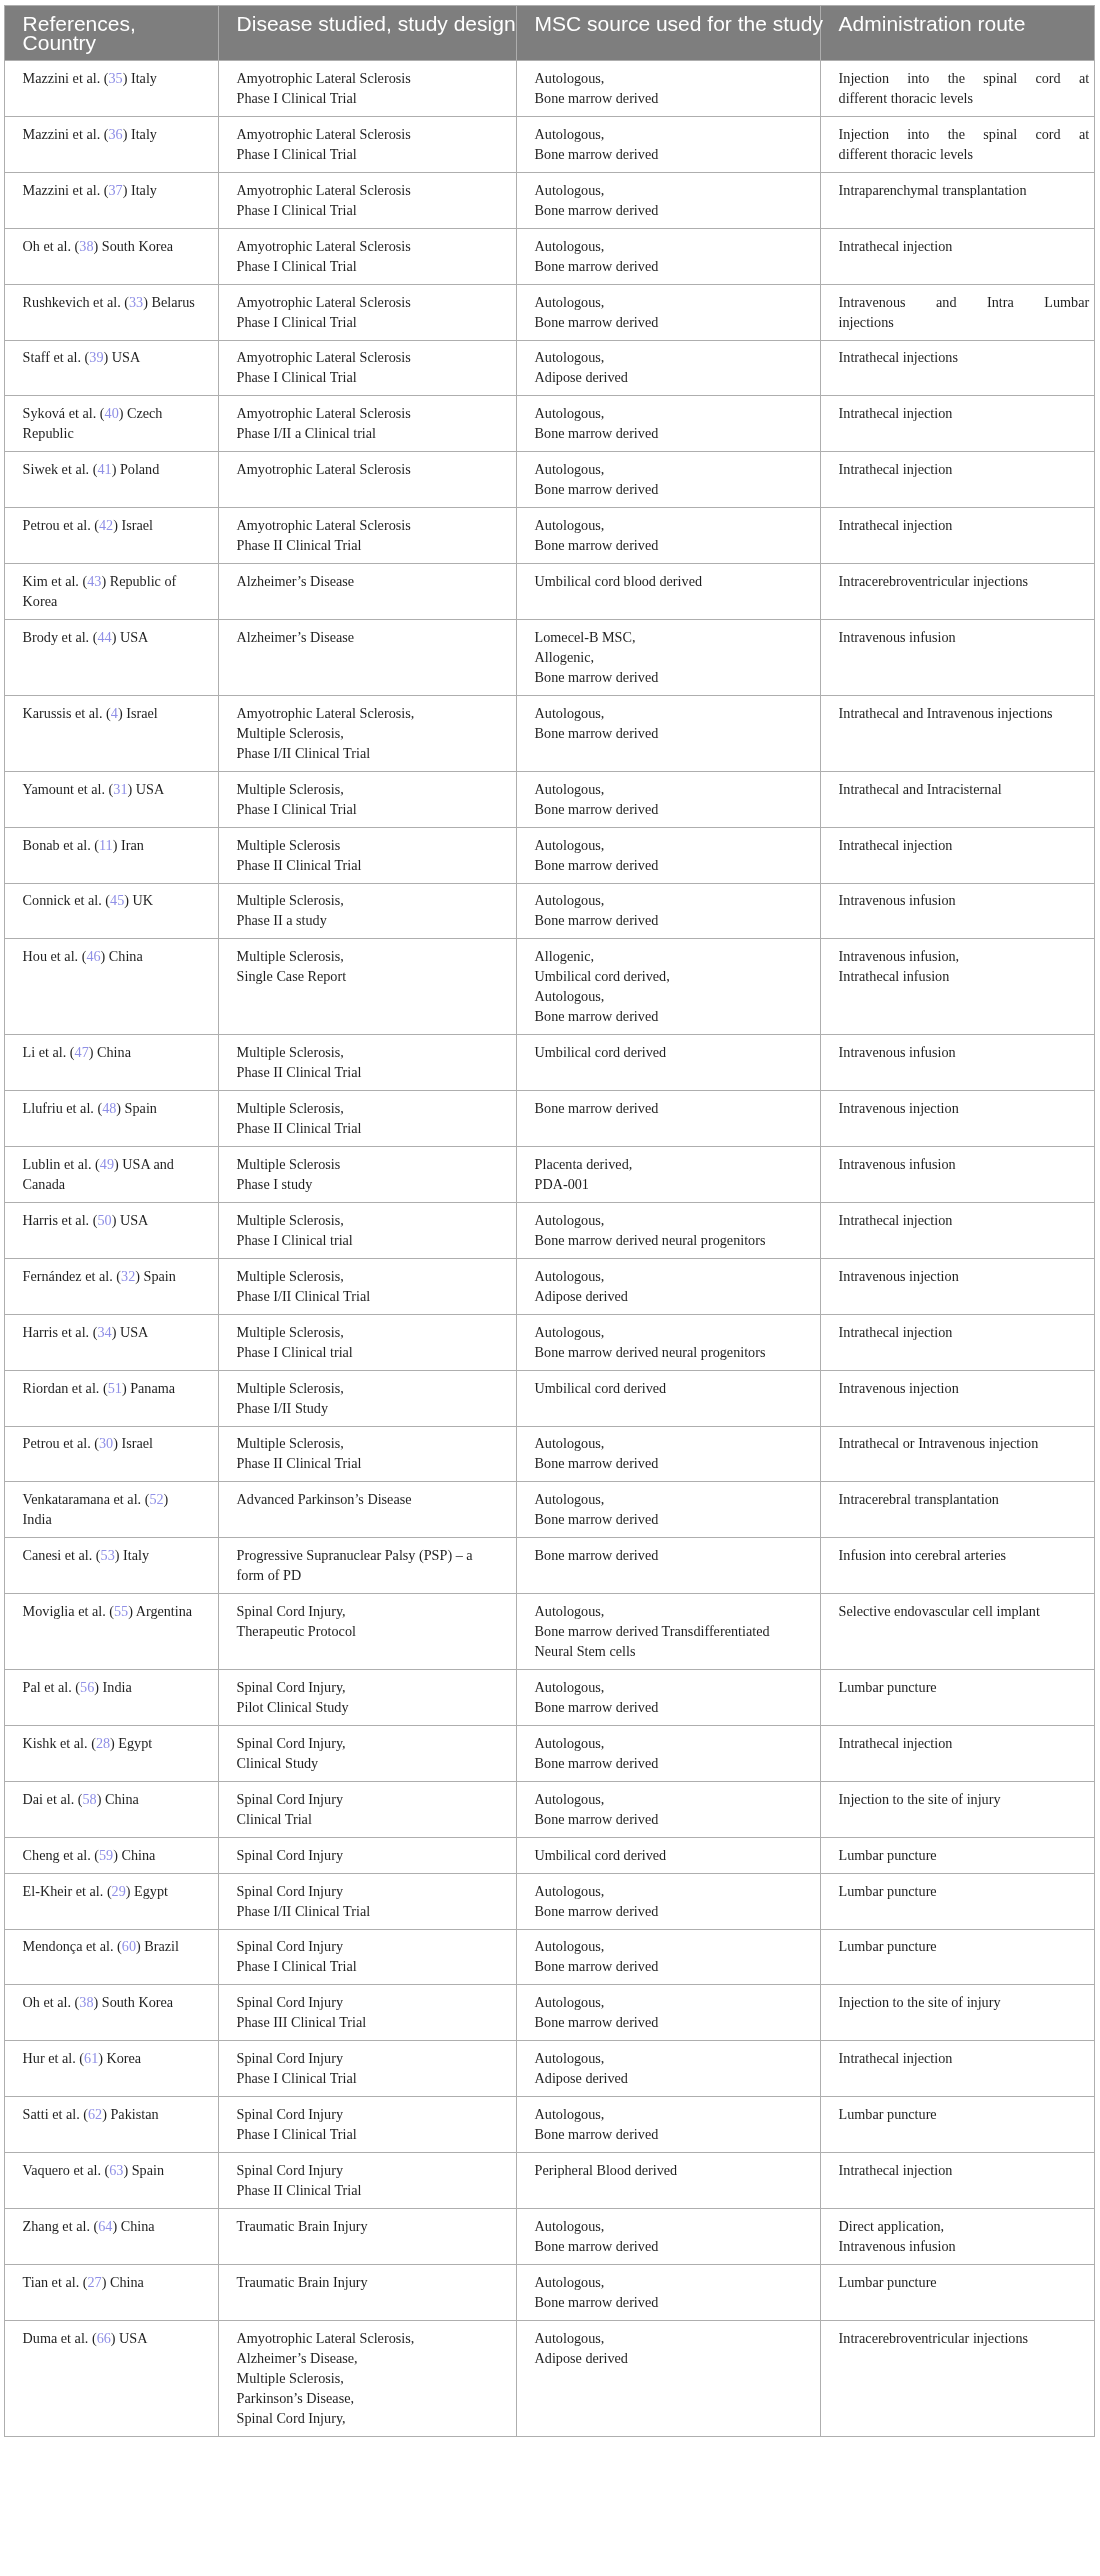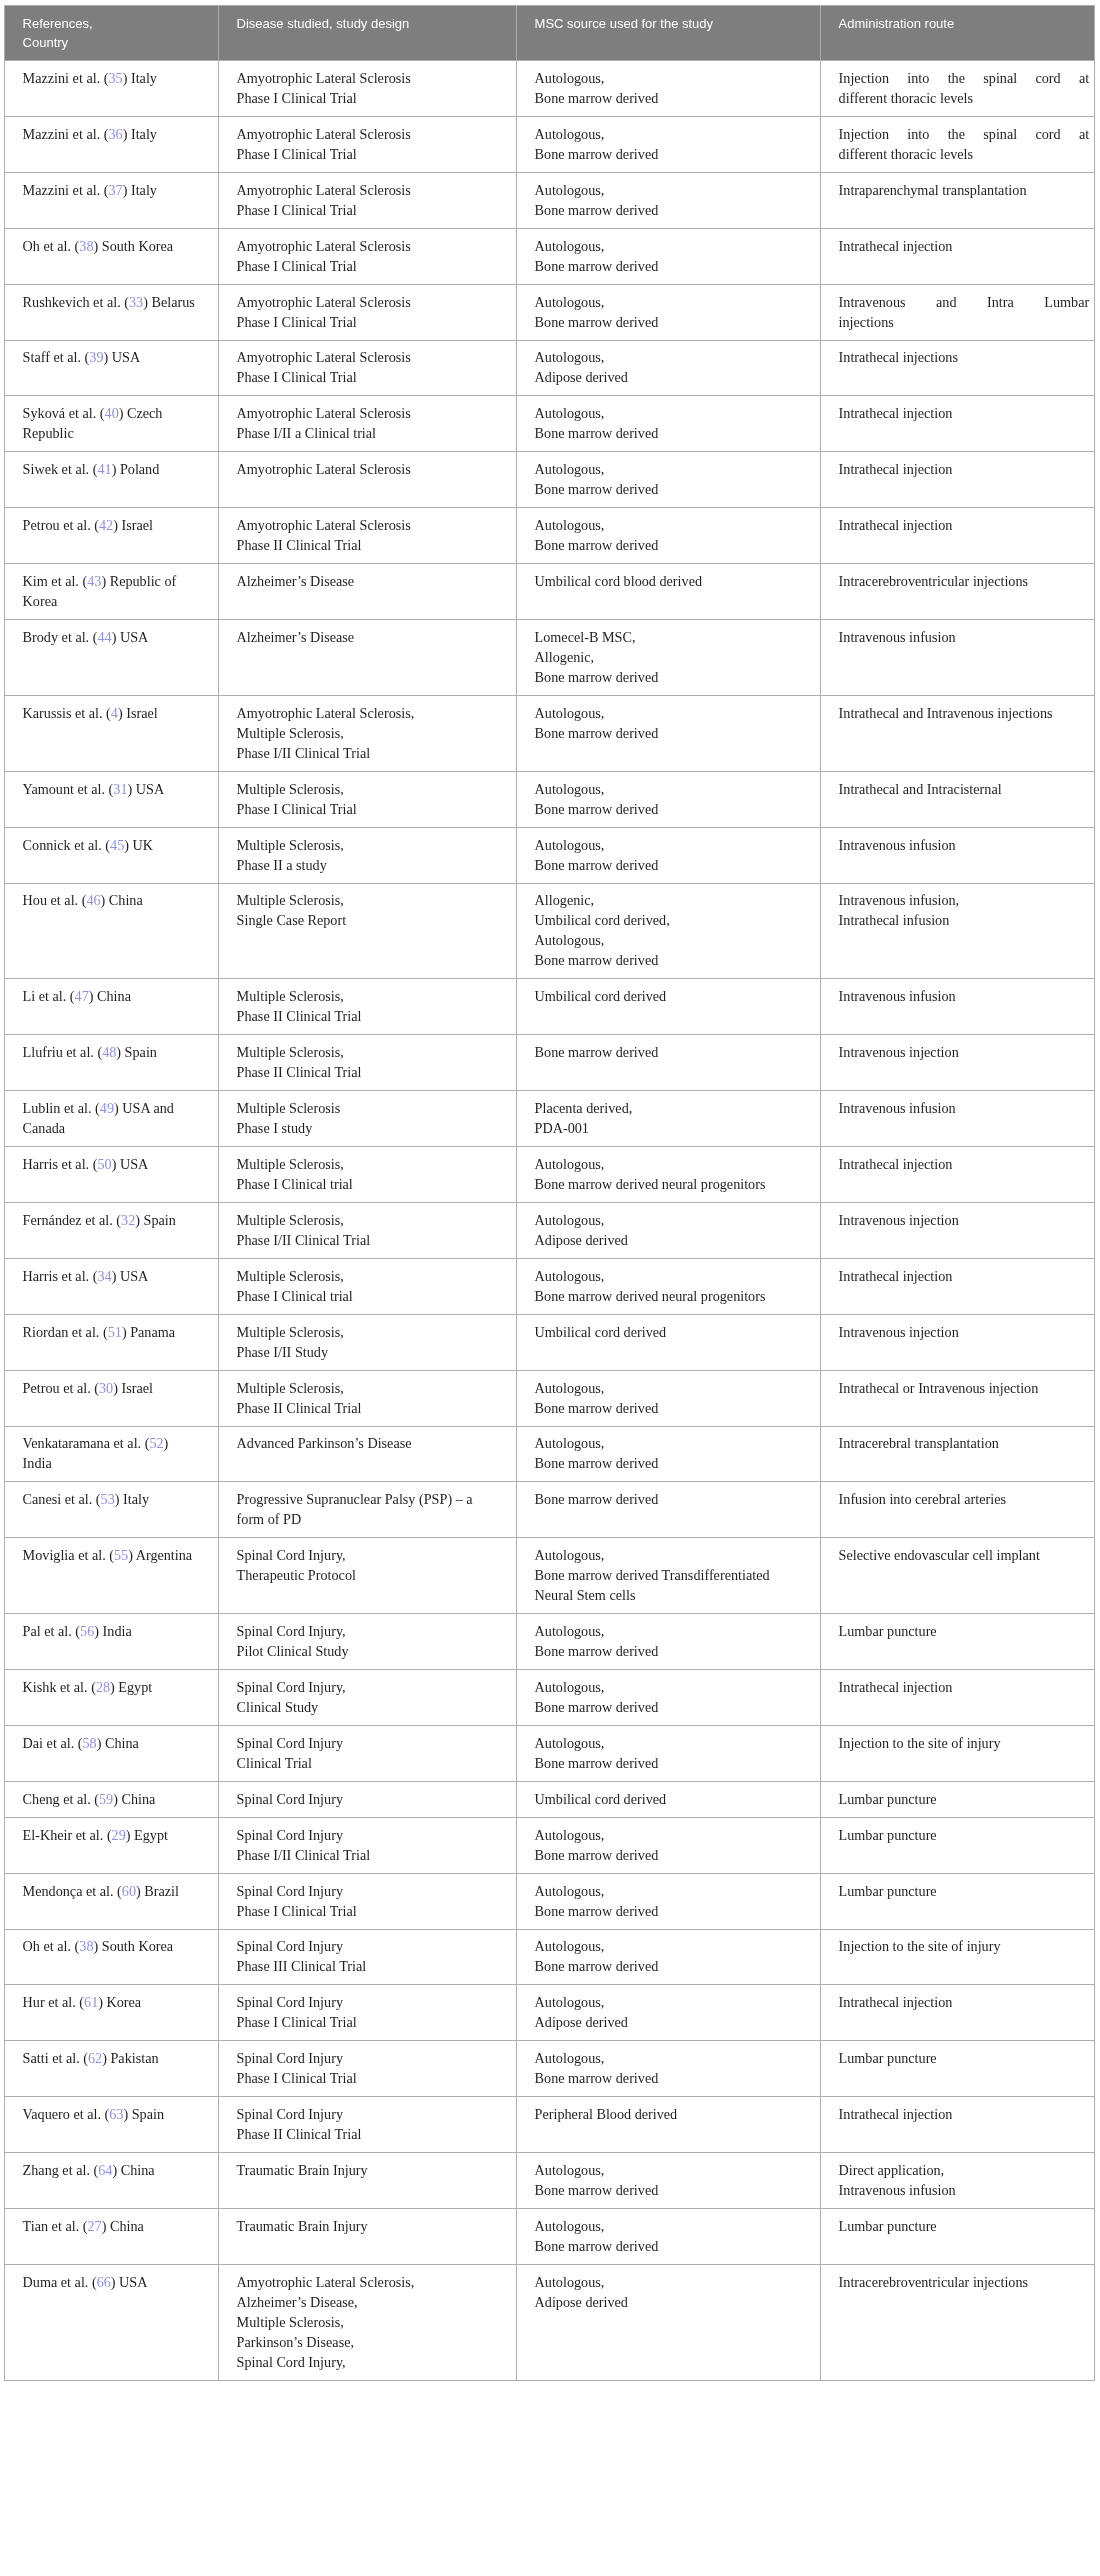--- a/index.html
+++ b/index.html
@@ -13,21 +13,21 @@
   html,body{margin:0;padding:0;background:#ffffff;}
   .page{padding:5.3px 4.2px 8.4px 4.2px;background:#ffffff;width:1092px;}
   table{border-collapse:collapse;table-layout:fixed;width:1090px;background:var(--row-bg);}
   col.c0{width:214px;} col.c1{width:298px;} col.c2{width:304px;} col.c3{width:274px;}
   th,td{border:1.1px solid var(--border);vertical-align:top;text-align:left;box-sizing:border-box;}
   thead th{
     background:var(--header-bg);
     color:var(--header-text);
     font-family:"Liberation Sans",sans-serif;
     font-weight:400;
-    font-size:13px;
+    font-size:21px;
     line-height:19.5px;
     padding:7.4px 9.5px 7.4px 17.4px;
   }
   td{
     font-family:"Liberation Serif",serif;
     font-size:14.2px;
     line-height:20px;
     color:var(--body-text);
     padding:6.9px 9.5px 8px 17.4px;
   }
@@ -271,20 +271,36 @@
           <td class="c2">
             <div class="line">Autologous,</div>
             <div class="line">Bone marrow derived</div>
           </td>
           <td class="c3">
             <div class="line">Intrathecal and Intracisternal</div>
           </td>
         </tr>
         <tr>
           <td class="c0">
+            <div class="line">Bonab et al. (<span class="refnum">11</span>) Iran</div>
+          </td>
+          <td class="c1">
+            <div class="line">Multiple Sclerosis</div>
+            <div class="line">Phase II Clinical Trial</div>
+          </td>
+          <td class="c2">
+            <div class="line">Autologous,</div>
+            <div class="line">Bone marrow derived</div>
+          </td>
+          <td class="c3">
+            <div class="line">Intrathecal injection</div>
+          </td>
+        </tr>
+        <tr>
+          <td class="c0">
             <div class="line">Connick et al. (<span class="refnum">45</span>) UK</div>
           </td>
           <td class="c1">
             <div class="line">Multiple Sclerosis,</div>
             <div class="line">Phase II a study</div>
           </td>
           <td class="c2">
             <div class="line">Autologous,</div>
             <div class="line">Bone marrow derived</div>
           </td>

